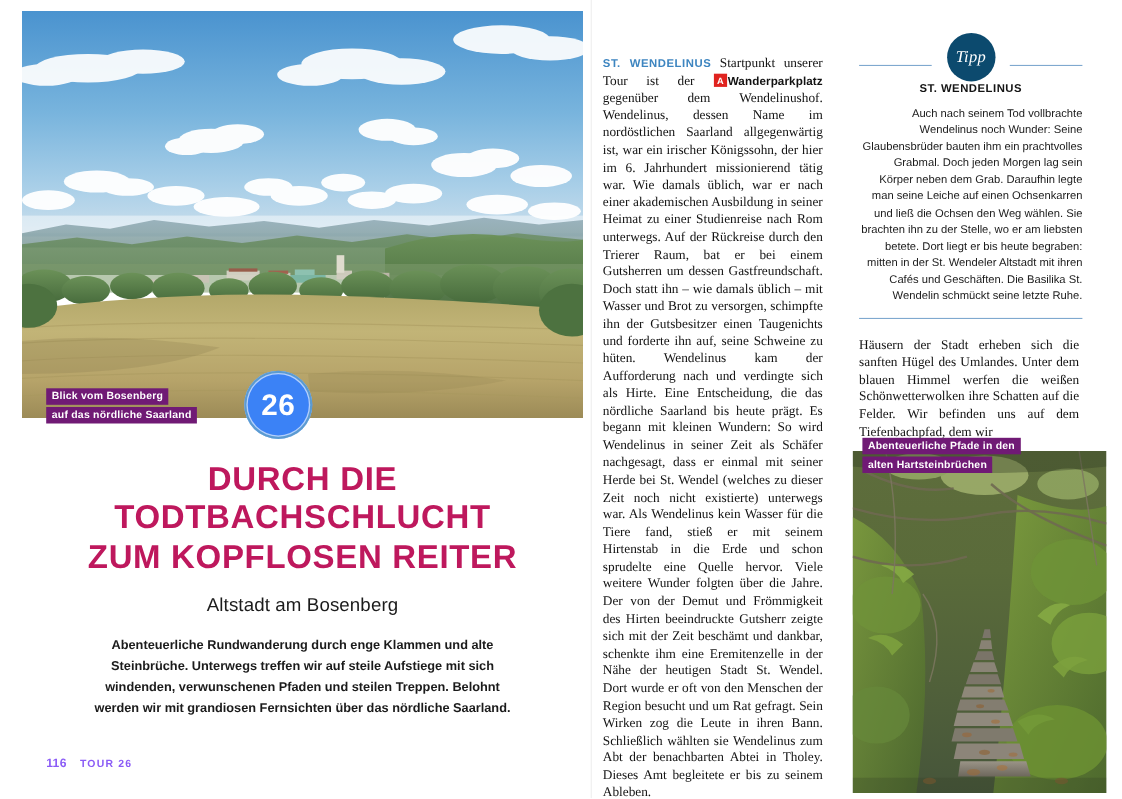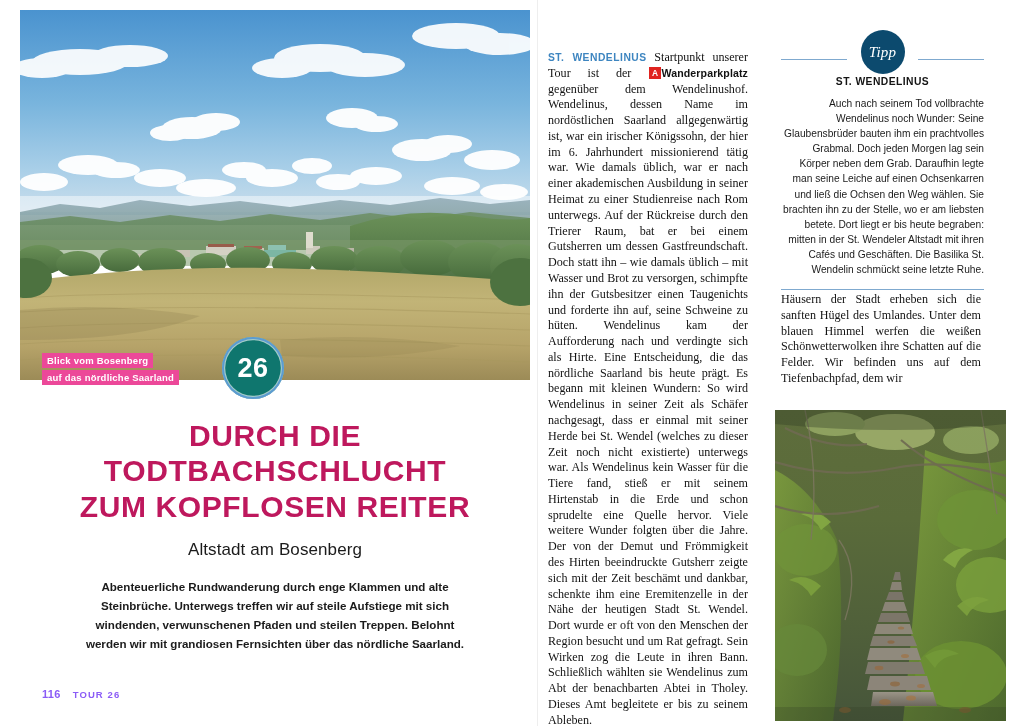--- a/index.html
+++ b/index.html
@@ -31,40 +31,40 @@
   .photo-caption {
     position: absolute;
     z-index: 6;
     display: flex;
     flex-direction: column;
     align-items: flex-start;
     gap: 2px;
   }
   .photo-caption span {
     display: inline-block;
-    background: #ec4899;
+    background: #701a75;
     color: #ffffff;
     font-size: 9.5px;
     font-weight: bold;
     letter-spacing: .22px;
     padding: 2.5px 5px 3px 5px;
     line-height: 1;
     white-space: nowrap;
   }
   .hero-caption { left: 42px; top: 353px; }
 
   
   .tour-badge {
     position: absolute;
     left: 222px;
     top: 337px;
     width: 62px;
     height: 62px;
     border-radius: 50%;
-    background: #0f766e;
+    background: #3b82f6;
     color: #ffffff;
     display: flex;
     align-items: center;
     justify-content: center;
     font-size: 27px;
     font-weight: bold;
     letter-spacing: .5px;
     z-index: 8;
     box-shadow: inset 0 0 0 2px #5b9bd1, inset 0 0 0 3.2px rgba(255,255,255,.62);
   }
@@ -122,21 +122,21 @@
     font-family: "Liberation Serif", serif;
     font-size: 12.1px;
     line-height: 1.305;
     color: #121212;
     text-align: justify;
     hyphens: manual;
   }
   .col p { margin: 0; }
 
   .col-mid { left: 548px; top: 50px; width: 200px; }
-  .col-right-lower { left: 781px; top: 292px; width: 200px; }
+  .col-right-lower { left: 781px; top: 306px; width: 200px; }
 
   .run-head {
     color: #3d85c0;
     font-family: "Liberation Sans", sans-serif;
     font-size: 10.3px;
     font-weight: bold;
     letter-spacing: .5px;
   }
   .marker {
     display: inline-block;
@@ -494,14 +494,18 @@
         <path d="M206 0 Q214 50 222 104"></path>
         <path d="M64 130 Q86 160 70 210"></path>
       </g>
 
       <rect x="0" y="0" width="231" height="311" fill="none"></rect>
       <path d="M0 0 L231 0 L231 14 Q120 26 0 14 Z" fill="#2e3a22" opacity="0.35"></path>
       <path d="M0 297 L231 297 L231 311 L0 311 Z" fill="#2e3a22" opacity="0.25"></path>
     </svg>
   </div>
 
+  <div class="photo-caption forest-caption">
+    <span>Abenteuerliche Pfade in den</span>
+    <span>alten Hartsteinbrüchen</span>
+  </div>
 
 </div>
 
 </body></html>

